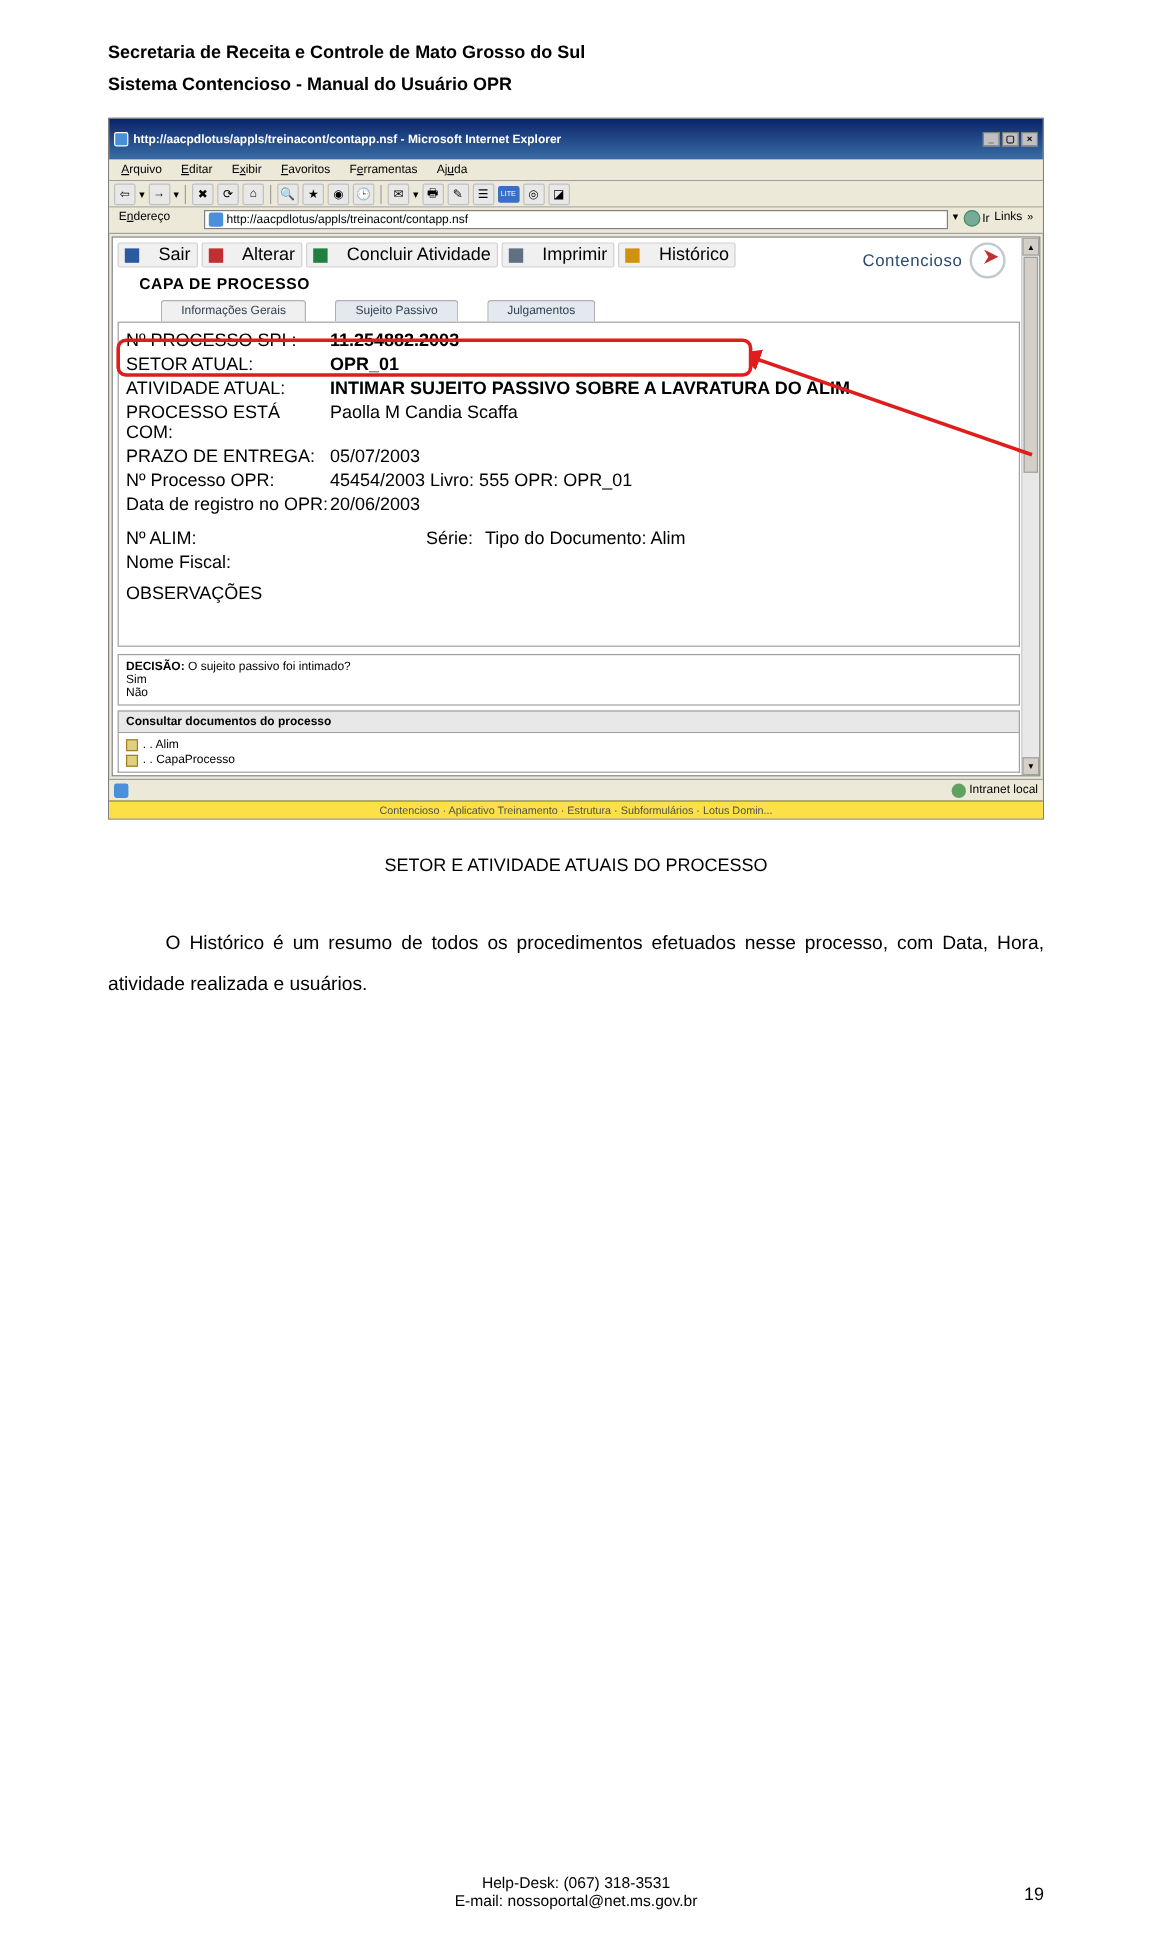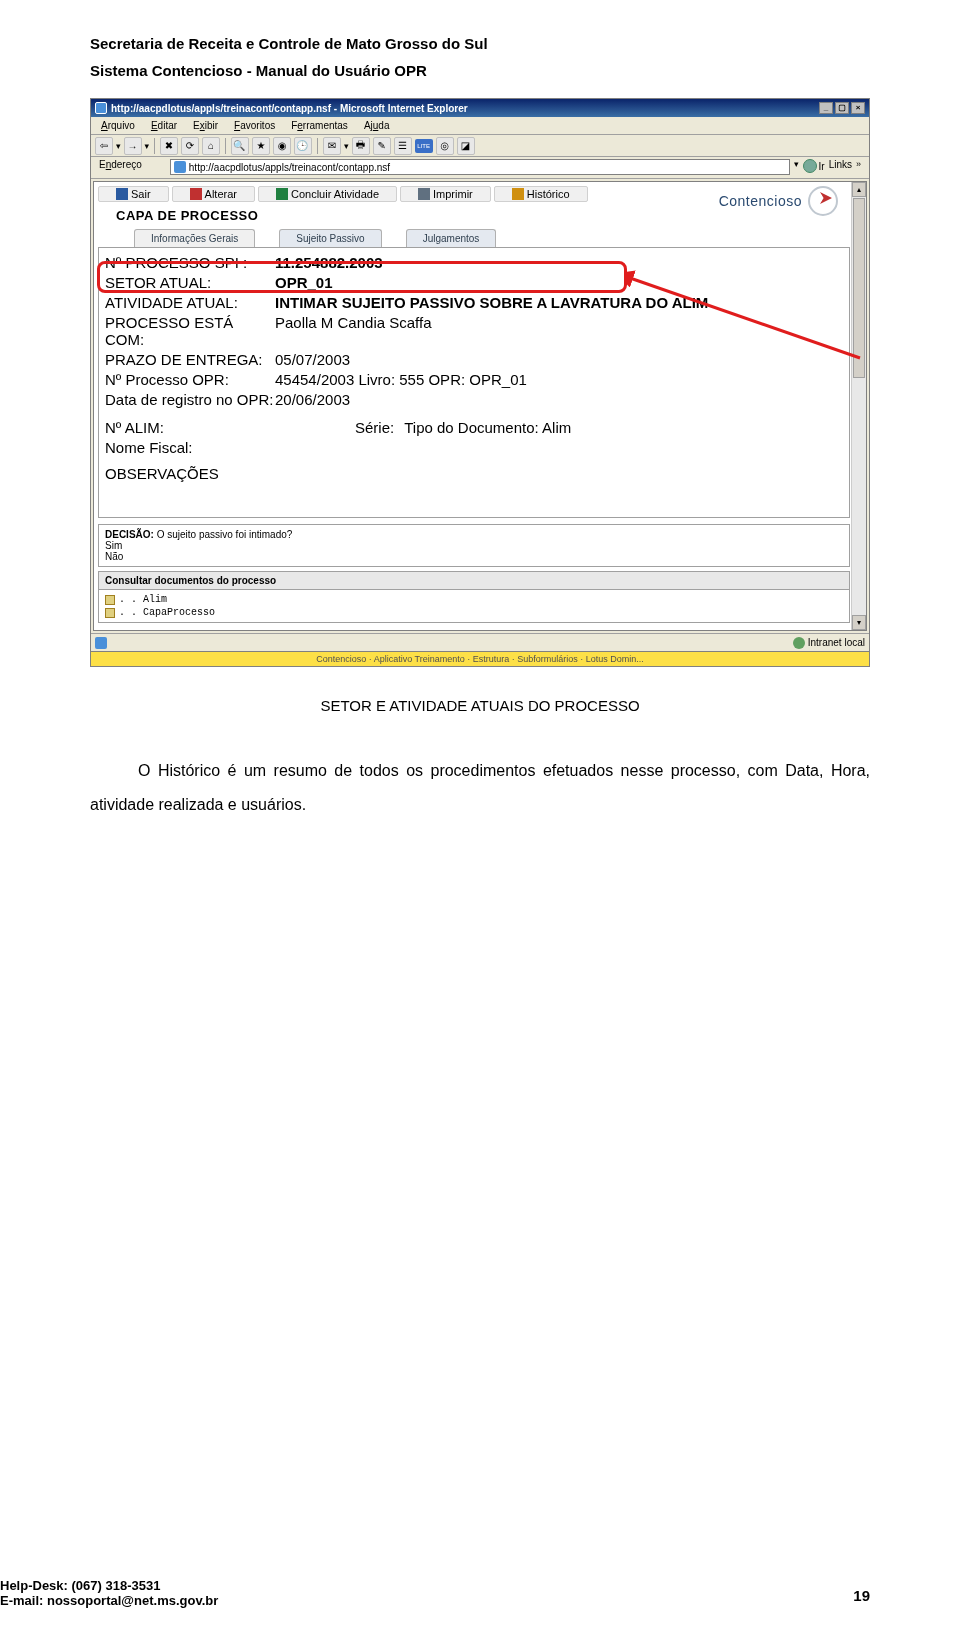--- a/index.html
+++ b/index.html
@@ -23,21 +23,21 @@
     width: 780px;
     margin: 0 0 30px 0;
   }
   .titlebar {
     background: linear-gradient(#0a246a,#3a6ea5);
     color: #fff;
     padding: 2px 4px;
     display: flex;
     align-items: center;
     justify-content: space-between;
-    height: 18px;
+    height: 34px;
     font-weight: bold;
   }
   .titlebar .left { display: flex; align-items: center; gap: 4px; }
   .ie-icon { width: 12px; height: 12px; background: #4a90d9; border: 1px solid #fff; border-radius: 2px; }
   .winbtns { display: flex; gap: 2px; }
   .winbtn { width: 14px; height: 12px; background: #c0c0c0; border: 1px solid #808080; font-size: 8px; line-height: 10px; text-align: center; color:#000;}
   .menubar { background: #ece9d8; padding: 2px 4px; display: flex; gap: 4px; border-bottom: 1px solid #a0a0a0; }
   .menubar span { padding: 1px 6px; }
   .menubar span u { text-decoration: underline; }
   .toolbar { background: #ece9d8; padding: 2px 4px; display: flex; gap: 3px; align-items: center; border-bottom: 1px solid #a0a0a0; height: 22px;}
@@ -58,21 +58,21 @@
     padding: 0;
     position: relative;
     height: 450px;
     overflow: hidden;
   }
   .scrollbar-v { position:absolute; right:0; top:0; bottom:0; width:15px; background:#e8e8e8; border-left:1px solid #ccc;}
   .scrollbar-v .up, .scrollbar-v .down{height:15px;background:#d4d0c8;border:1px solid #a0a0a0;font-size:8px;text-align:center;line-height:13px;}
   .scrollbar-v .down{position:absolute;bottom:0;left:0;right:0;}
   .scrollbar-v .thumb{position:absolute;top:16px;left:1px;right:1px;height:180px;background:#d4d0c8;border:1px solid #a0a0a0;}
   .app-toolbar { padding: 4px; display: flex; gap: 3px; align-items: center; }
-  .abtn { display: inline-flex; align-items: center; gap: 3px; padding: 1px 17px; font-size: 11px; background:#f0f0f0; border:1px solid #d0d0d0; border-radius:2px;}
+  .abtn { display: inline-flex; align-items: center; gap: 16px; padding: 1px 5px; font-size: 15px; background:#f0f0f0; border:1px solid #d0d0d0; border-radius:2px;}
   .abtn .aic { width:12px; height:12px; }
   .aic.sair{background:#2a5aa0;}
   .aic.alterar{background:#c03030;}
   .aic.concluir{background:#208040;}
   .aic.imprimir{background:#607080;}
   .aic.historico{background:#d09010;}
   .logo-area { position: absolute; right: 28px; top: 4px; display: flex; align-items: center; gap: 6px;}
   .logo-text { color:#2a4a70; font-size:14px; letter-spacing:0.5px;}
   .logo-circle { width:30px; height:30px; border:2px solid #c0c8d0; border-radius:50%; position:relative;}
   .logo-circle::after{content:'';position:absolute;width:12px;height:12px;background:#c03030;top:4px;right:4px;clip-path:polygon(0 0,100% 50%,0 100%,30% 50%);}
@@ -91,35 +91,35 @@
     border-radius: 8px;
     pointer-events: none;
   }
   .red-arrow {
     position: absolute;
     pointer-events: none;
   }
   .decisao-box { border: 1px solid #a0a0a0; margin: 6px 16px 0 4px; padding: 4px 6px; font-size:10px; background:#fff;}
   .decisao-box .dtitle { font-weight: bold; display:inline;}
   .consult-box { border: 1px solid #a0a0a0; margin: 4px 16px 0 4px; padding: 3px 6px; font-size:10px; background:#e8e8e8; font-weight:bold;}
-  .docs-box { border: 1px solid #a0a0a0; border-top:none; margin: 0 16px 0 4px; padding: 3px 6px; font-size:10px; background:#fff;font-family:Liberation Mono, monospace;}
+  .docs-box { border: 1px solid #a0a0a0; border-top:none; margin: 0 16px 0 4px; padding: 3px 6px; font-size:10px; background:#fff;}
   .docrow { display:flex; align-items:center; gap:4px; padding:1px 0;}
   .docic { width:10px; height:10px; background:#e0d080; border:1px solid #a08020;}
   .statusbar { background:#ece9d8; border-top:1px solid #a0a0a0; padding:2px 4px; display:flex; justify-content:space-between; align-items:center; font-size:10px; height:18px;}
   .statusbar .left{display:flex;align-items:center;gap:3px;}
   .statusbar .right{display:flex;align-items:center;gap:3px;}
   .statusbar .ieic2{width:12px;height:12px;background:#4a90d9;border-radius:2px;}
   .statusbar .zone{display:flex;align-items:center;gap:3px;}
   .statusbar .zoneic{width:12px;height:12px;background:#60a060;border-radius:6px;}
   .bottombar {background:#fde047;border-top:1px solid #808080;padding:2px 4px;font-size:9px;color:#505050;text-align:center;}
   .caption { text-align: center; font-size: 15px; margin: 28px 0 40px 0; }
   .section-title { font-size: 17px; font-weight: bold; margin: 20px 0 24px 0; }
   .body-text { font-size: 16px; line-height: 2.1; text-align: justify; margin-bottom: 8px;}
   .body-text.indent { text-indent: 48px; }
-  .footer { position: absolute; bottom: 20px; left: 0; right: 0; font-size: 13px; font-weight: bold; }
+  .footer { position: absolute; bottom: 37px; left: 0; right: 0; text-align: center; font-size: 13px; }
   .footer .pagenum { position: absolute; right: 90px; bottom: 4px; font-size: 15px; }
   .whiteout{background:#fff;display:inline-block;width:60px;height:12px;vertical-align:middle;}
 </style>
 </head>
 <body>
 
 <div class="page">
   <div class="doc-header">
     <div>Secretaria de Receita e Controle de Mato Grosso do Sul</div>
     <div>Sistema Contencioso - Manual do Usuário OPR</div>

